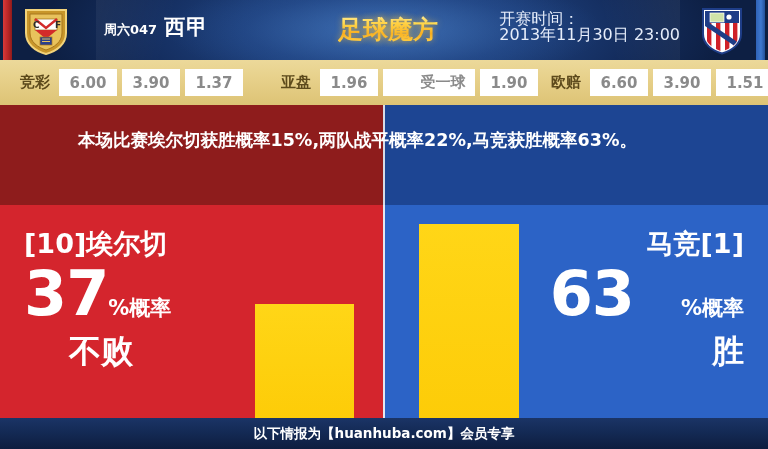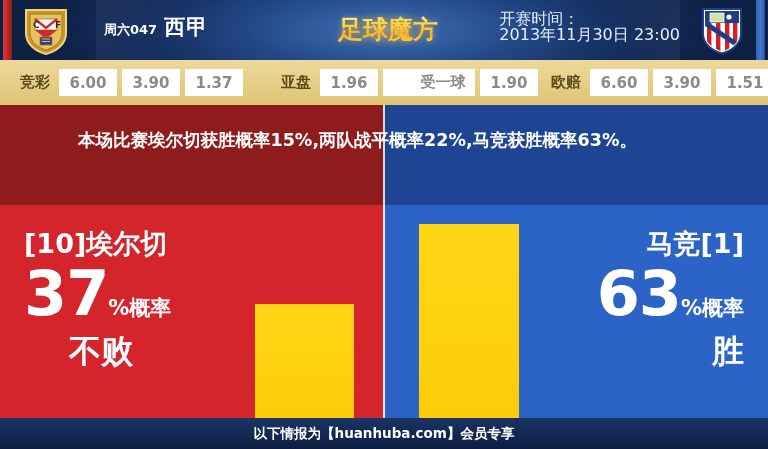--- a/index.html
+++ b/index.html
@@ -122,21 +122,21 @@
   .panel-r{position:absolute;left:384px;top:0;width:384px;height:213px;background:#2c63c6;}
   .panel-split{position:absolute;left:383px;top:0;width:2px;height:213px;background:#e4e7ef;}
 
   .side{
     position:absolute;top:22px;color:#ffffff;white-space:nowrap;
   }
   .side.l{left:24px;text-align:left;}
   .side.r{right:24px;text-align:right;}
   .team-name{font-size:27px;font-weight:bold;line-height:34px;letter-spacing:0px;}
   .pct-row{display:flex;align-items:baseline;line-height:1;margin-top:2px;}
-  .side.r .pct-row{}
+  .side.r .pct-row{gap:47px;}
   .pct-num{font-size:62px;font-weight:bold;letter-spacing:-1px;}
   .pct-unit{font-size:21px;font-weight:bold;margin-left:0;}
   .verdict{font-size:32px;font-weight:bold;line-height:40px;margin-top:6px;margin-left:45px;}
 
   
   .bar{position:absolute;background:linear-gradient(180deg,#ffd617 0%,#fdcc08 100%);}
   .bar.left{left:255px;top:117px;width:99px;height:96px;}
   .bar.right{left:419px;top:50px;width:100px;height:163px;}
 
   

